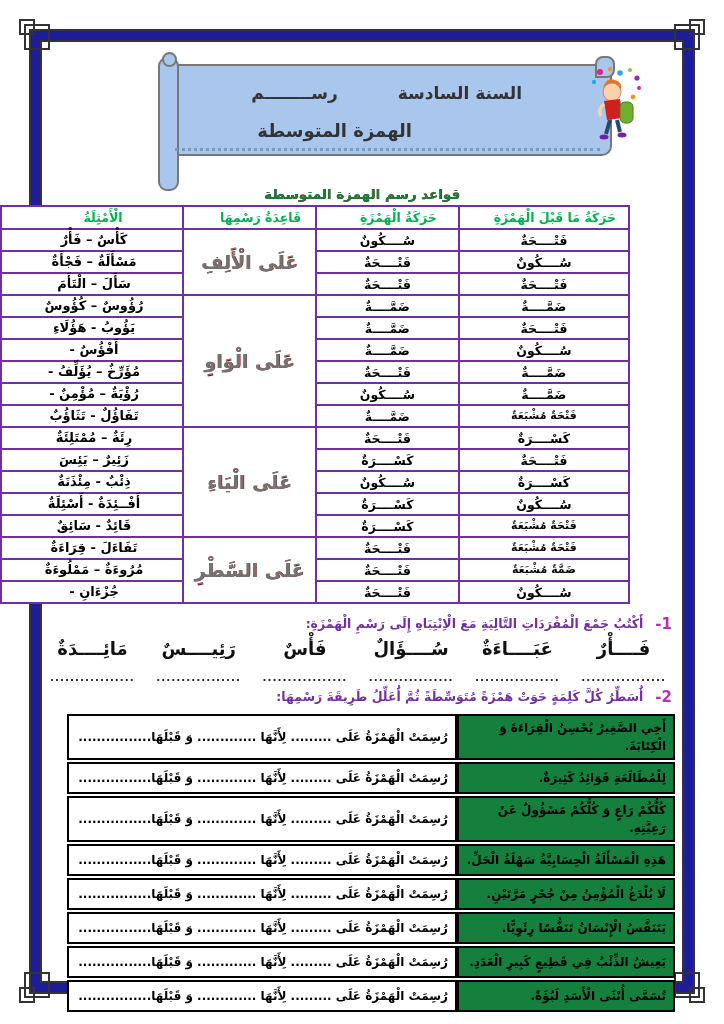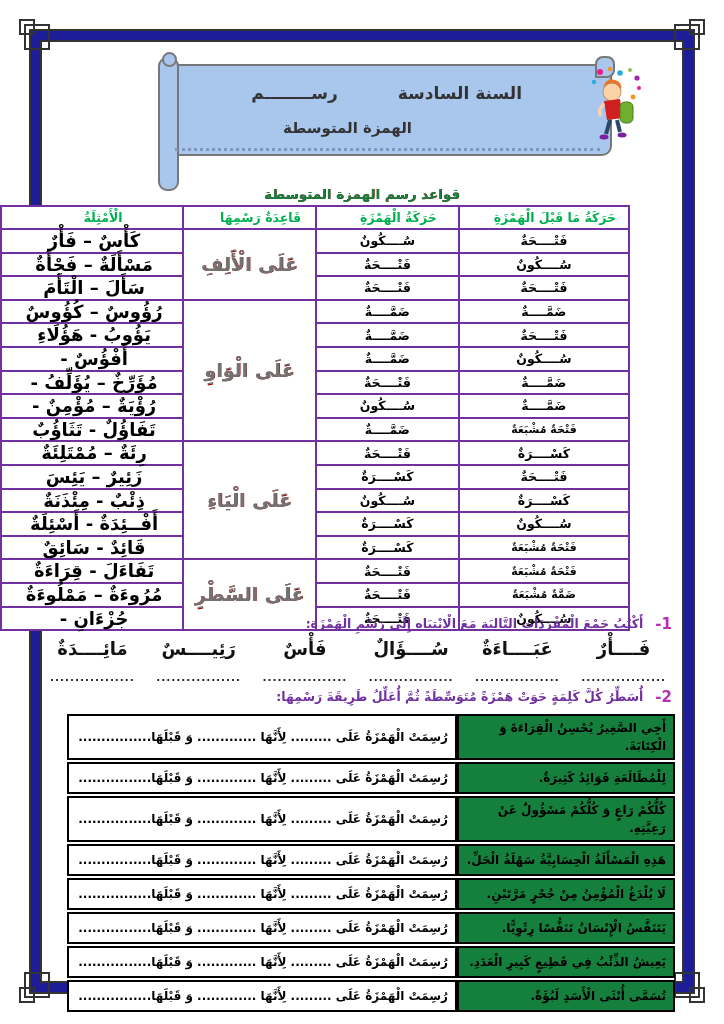--- a/index.html
+++ b/index.html
@@ -44,21 +44,21 @@
   .right-curl{
     position:absolute;right:-5px;top:-10px;width:16px;height:18px;
     background:#a9c6ec;border:2px solid #777;border-radius:8px 8px 8px 0;
   }
   .banner-l1{
     position:absolute;top:16px;right:88px;display:flex;gap:60px;
     color:#333;font-size:17px;font-weight:bold;line-height:1.4;
   }
   .banner-l2{
     position:absolute;top:52px;right:198px;
-    color:#333;font-size:15px;font-weight:bold;line-height:1.4;
+    color:#333;font-size:18px;font-weight:bold;line-height:1.4;
   }
   .clipart{position:absolute;top:66px;right:76px;width:62px;height:82px;}
 
   
   .red-title{
     position:absolute;top:186px;left:0;right:0;text-align:center;
     color:#15803d;font-weight:bold;font-size:13.5px;
     text-shadow:0.4px 0.4px 0 #a00000;
   }
 
@@ -68,21 +68,21 @@
     background:#fff;
   }
   .rules-table th,.rules-table td{
     border:2.5px solid #7030a0;text-align:center;vertical-align:middle;
     font-weight:bold;padding:0 2px;line-height:1.2;
   }
   .rules-table th{color:#00b050;font-size:12.5px;height:21px;padding-left:24px;}
   .rules-table td{font-size:12.5px;height:20px;color:#000;}
   .rules-table td.rule{color:#737373;font-size:19px;text-shadow:0.4px 0.4px 0 #900;}
   .rules-table td.small{font-size:11px;border-radius:6px;}
-  .rules-table td.examples{font-size:18px;padding-left:6px;}
+  .rules-table td.examples{font-size:13px;padding-left:6px;}
 
   
   .ex-head{position:absolute;display:flex;align-items:flex-start;gap:12px;}
   .ex1-head{top:615px;right:52px;}
   .ex2-head{top:688px;right:52px;}
   .ex-num{color:#b62fb6;font-weight:bold;font-size:15px;direction:ltr;line-height:1.3;}
   .ex-title{
     color:#7030a0;font-weight:bold;font-size:12.5px;line-height:1.5;
   }
   .ex1-words{

